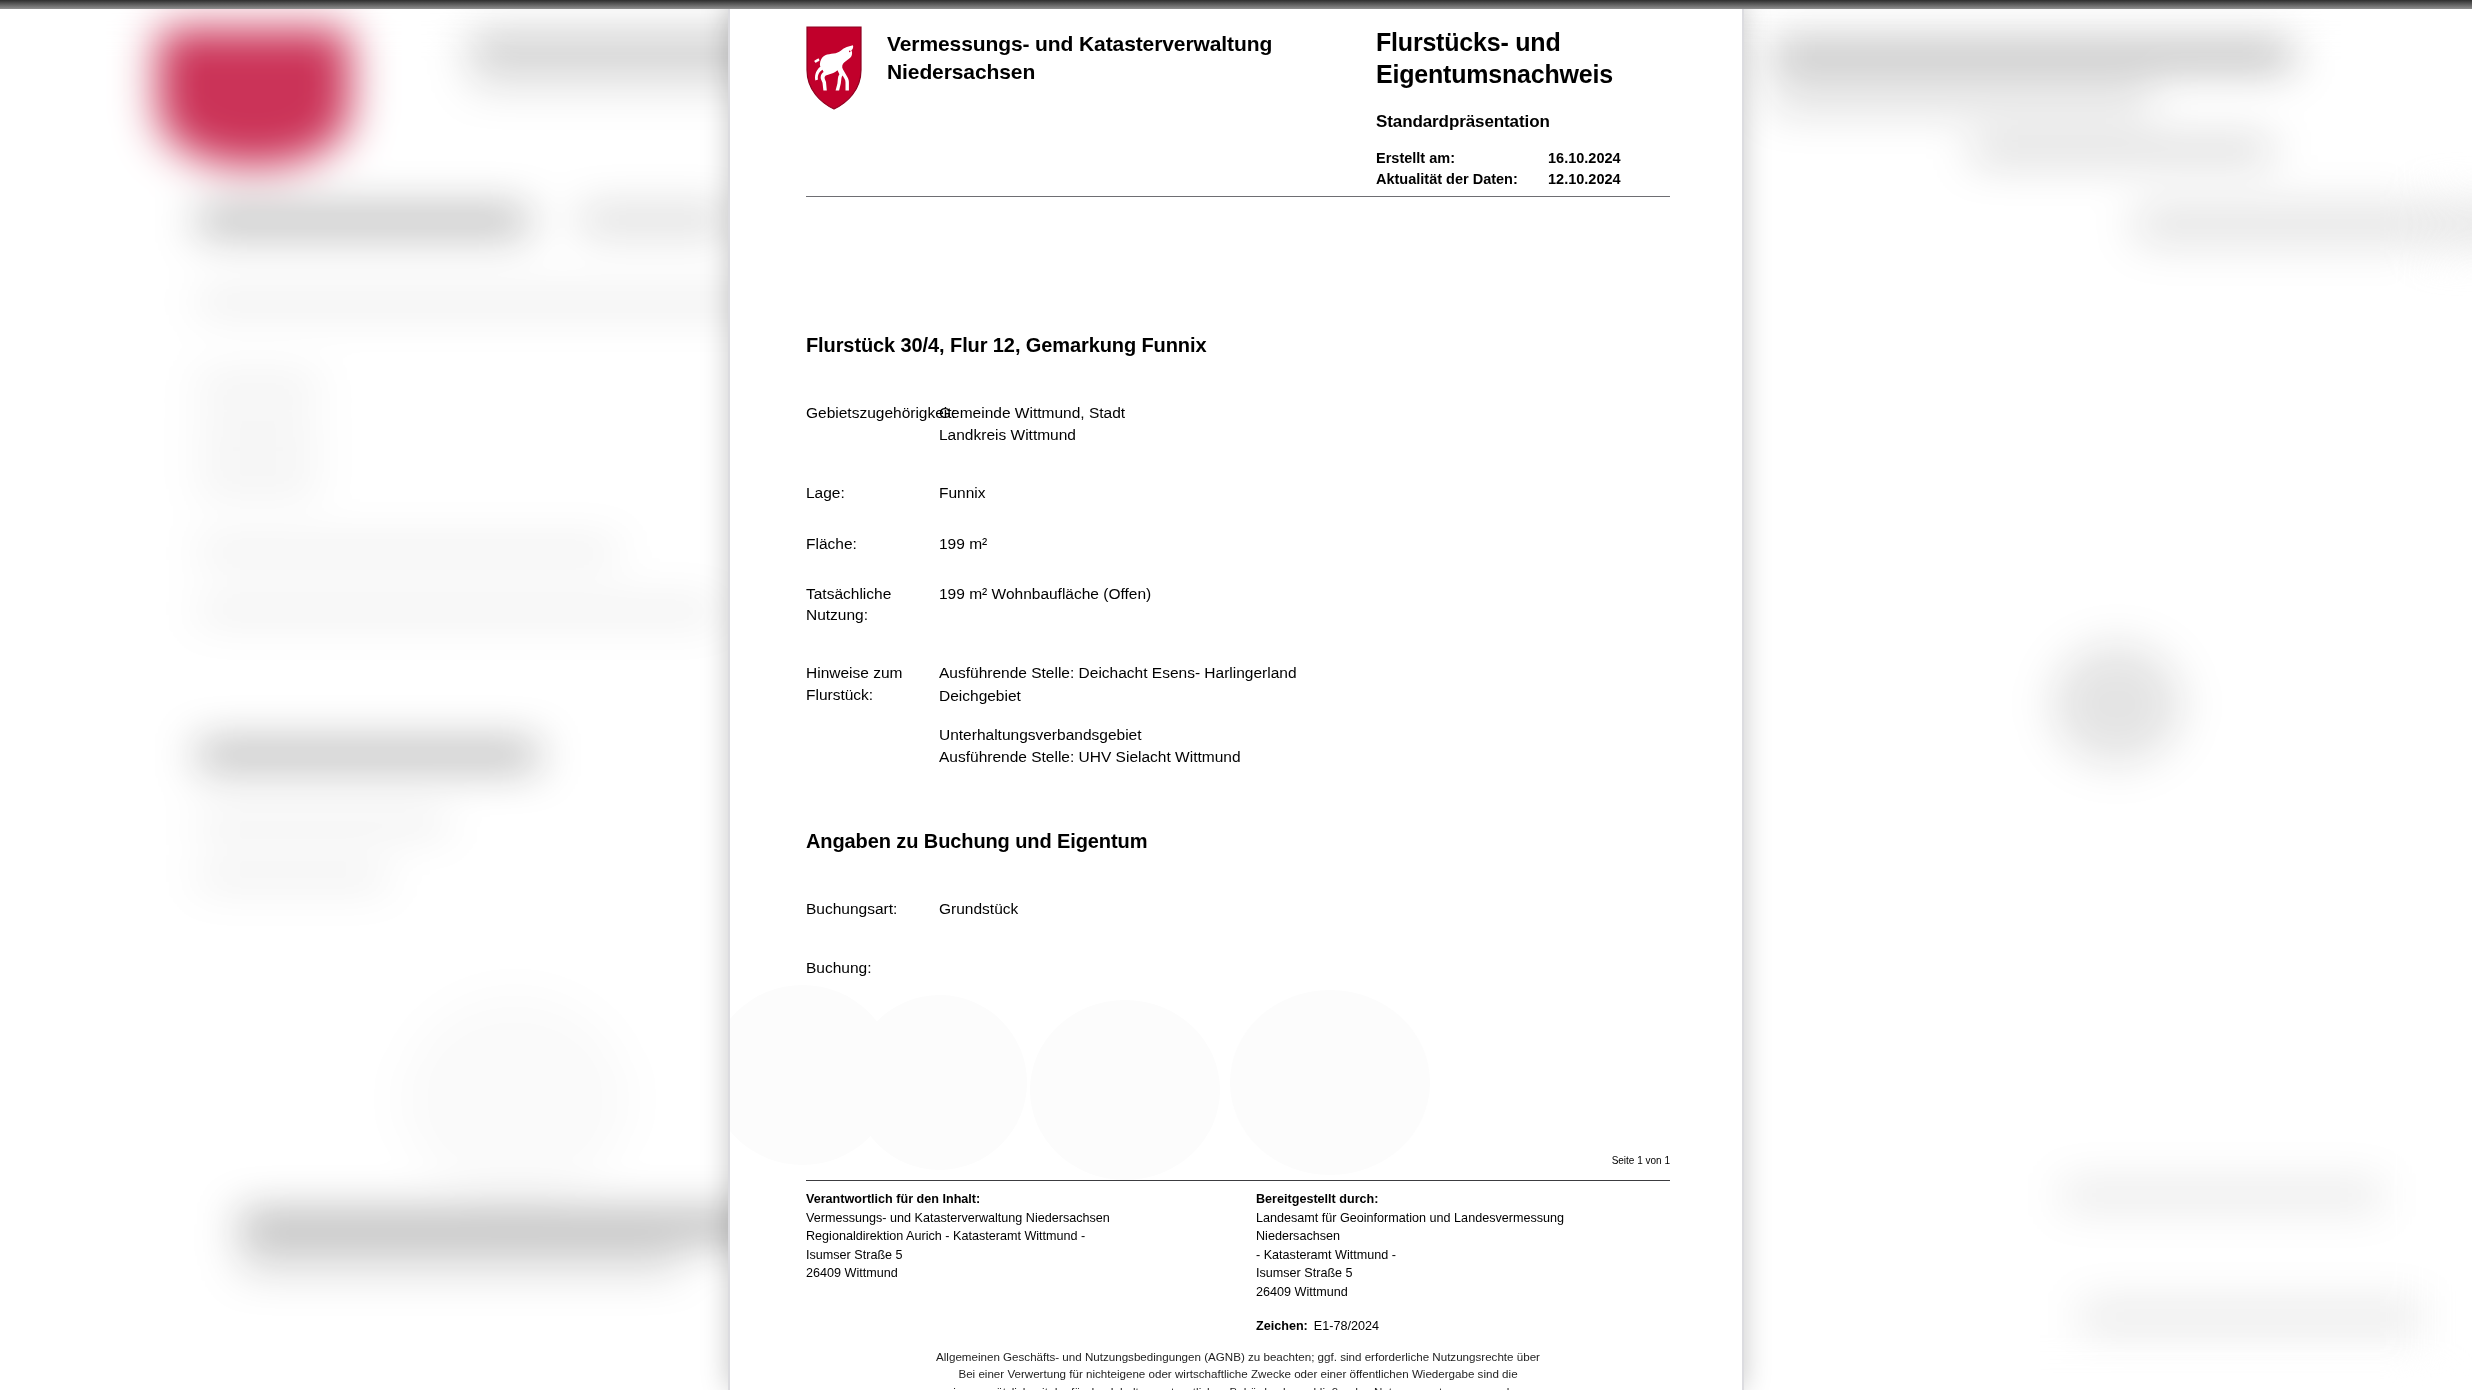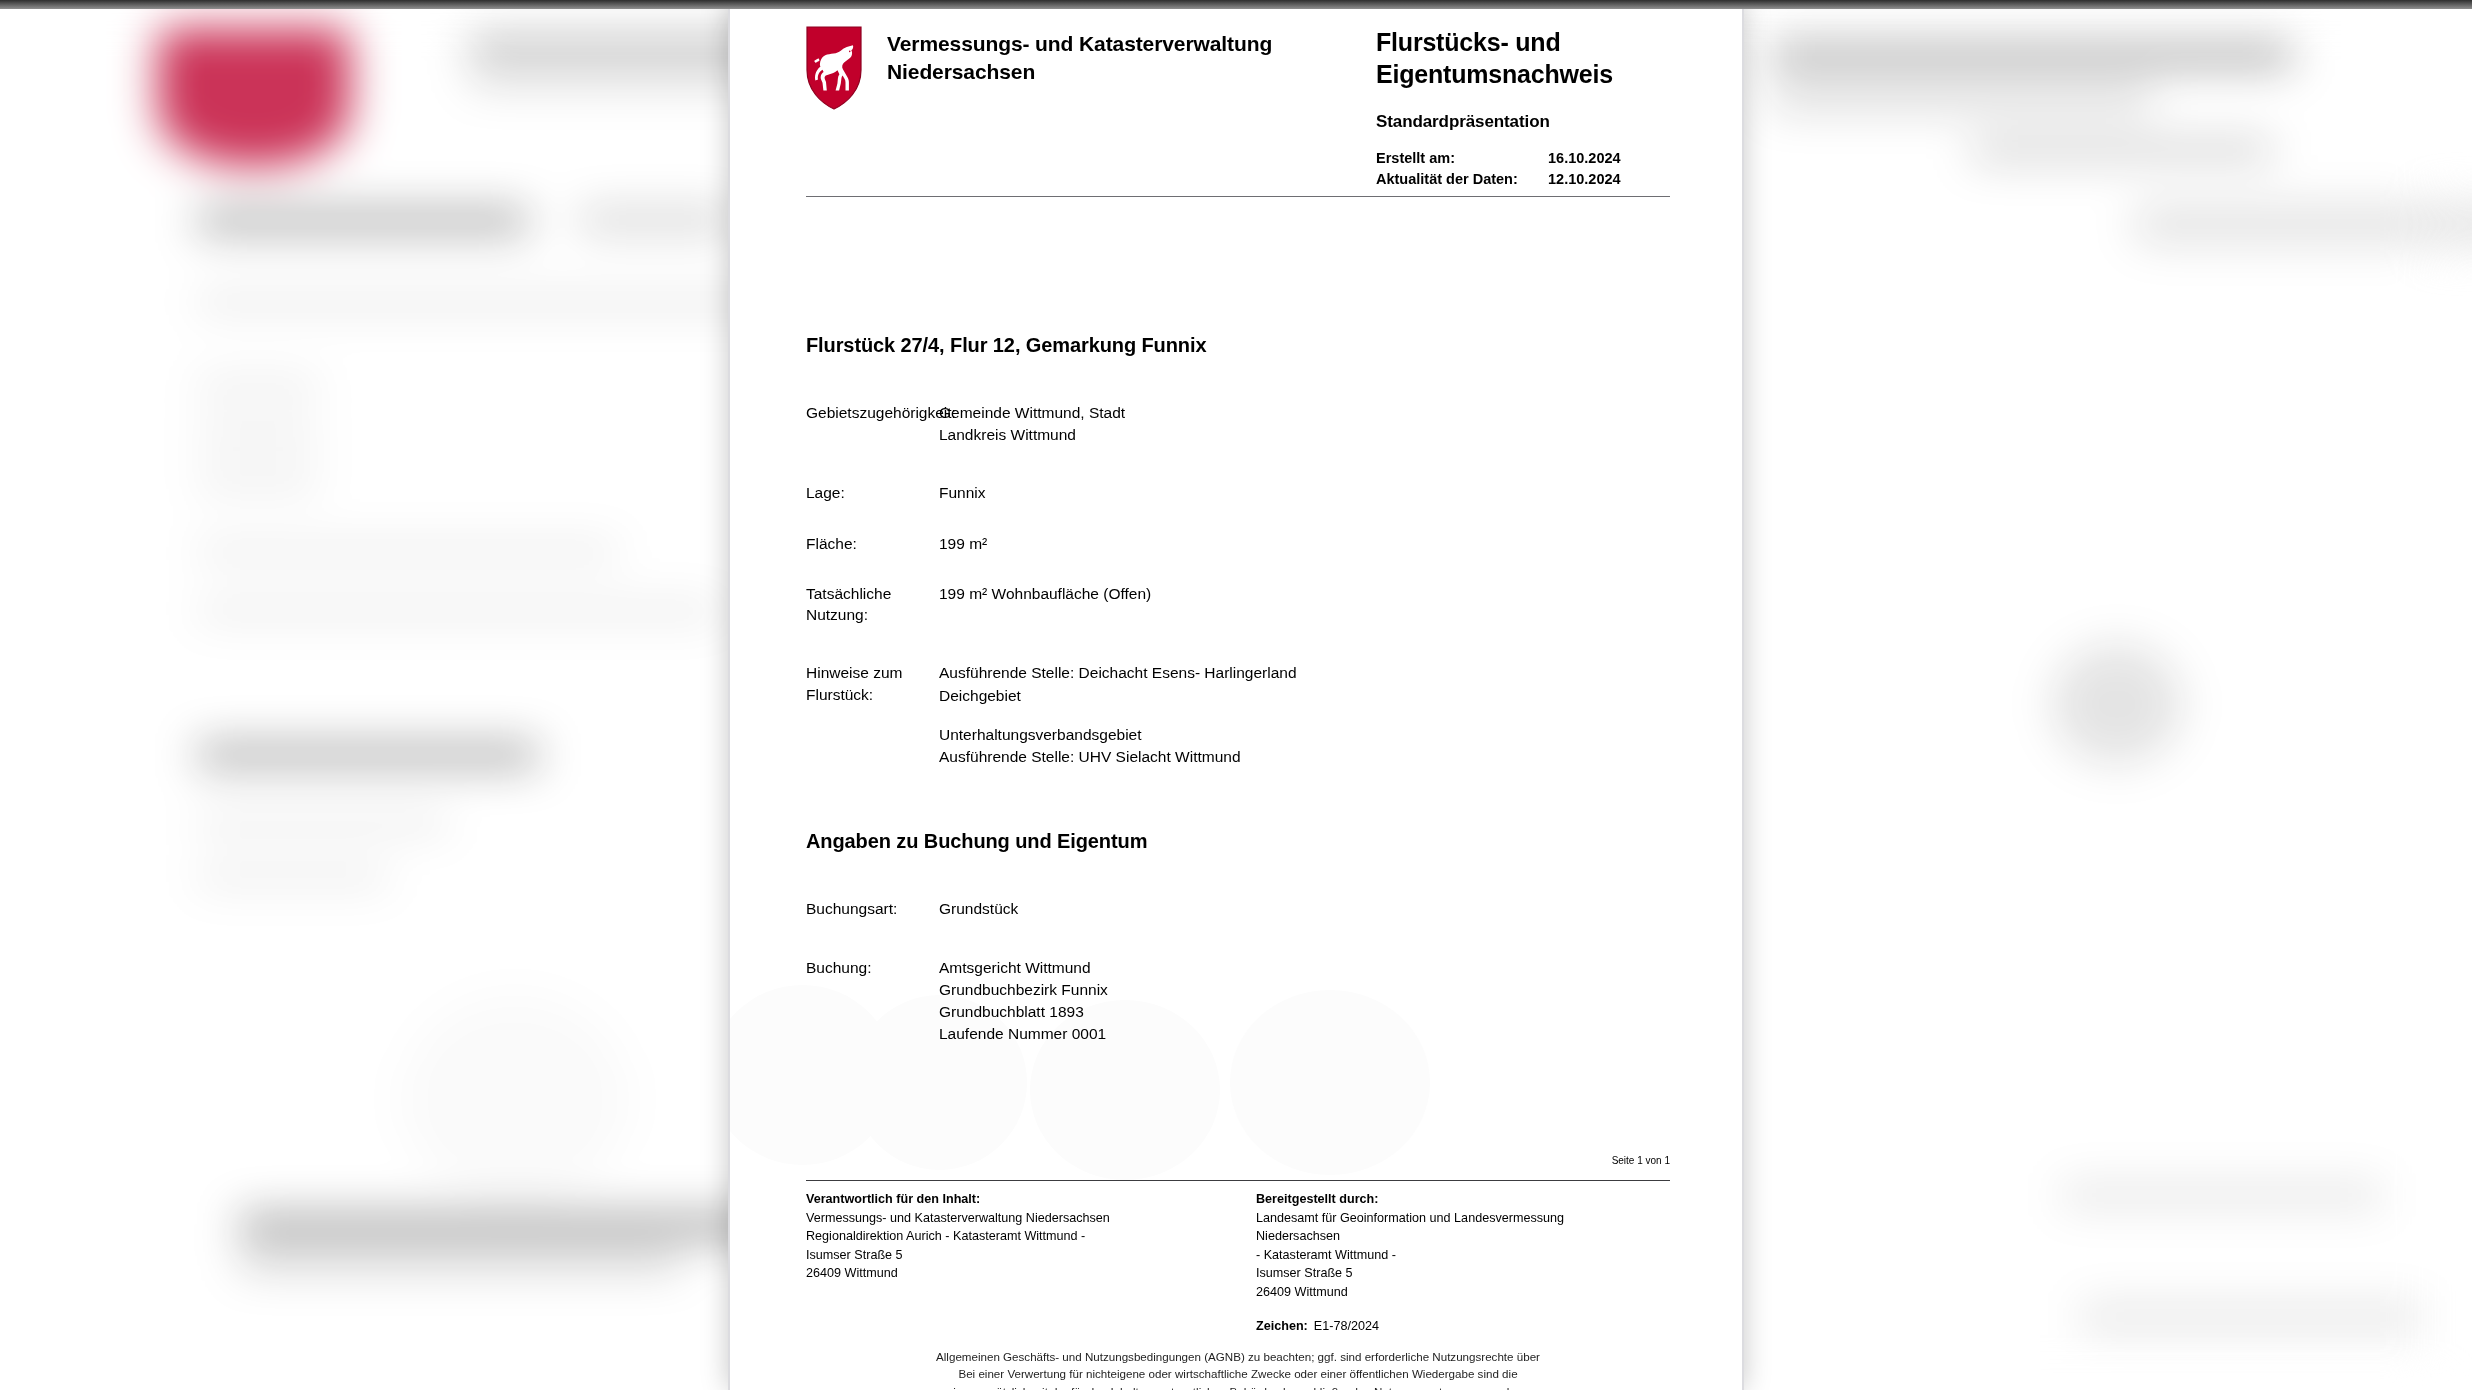--- a/index.html
+++ b/index.html
@@ -362,21 +362,21 @@
             <div class="meta-label">Aktualität der Daten:</div>
             <div class="meta-value">12.10.2024</div>
           </div>
         </div>
       </div>
 
       <div class="header-rule"></div>
 
       <div class="body-wrap">
 
-        <div class="section-title">Flurstück 27/4, Flur 12, Gemarkung Funnix</div>
+        <div class="section-title">Flurstück 30/4, Flur 12, Gemarkung Funnix</div>
 
         <div class="sp-4"></div>
 
         <div class="field">
           <div class="field-label">Gebietszugehörigkeit:</div>
           <div class="field-value">
             <div>Gemeinde Wittmund, Stadt</div>
             <div>Landkreis Wittmund</div>
           </div>
         </div>
@@ -431,26 +431,20 @@
           <div class="field-label">Buchungsart:</div>
           <div class="field-value">
             <div>Grundstück</div>
           </div>
         </div>
 
         <div class="sp-3"></div>
 
         <div class="field">
           <div class="field-label">Buchung:</div>
-          <div class="field-value">
-            <div>Amtsgericht Wittmund</div>
-            <div>Grundbuchbezirk Funnix</div>
-            <div>Grundbuchblatt 1893</div>
-            <div>Laufende Nummer 0001</div>
-          </div>
         </div>
 
       </div>
 
       <div class="page-no">Seite 1 von 1</div>
 
       <div class="footer-rule"></div>
 
       <div class="footer">
         <div class="footer-col left">

